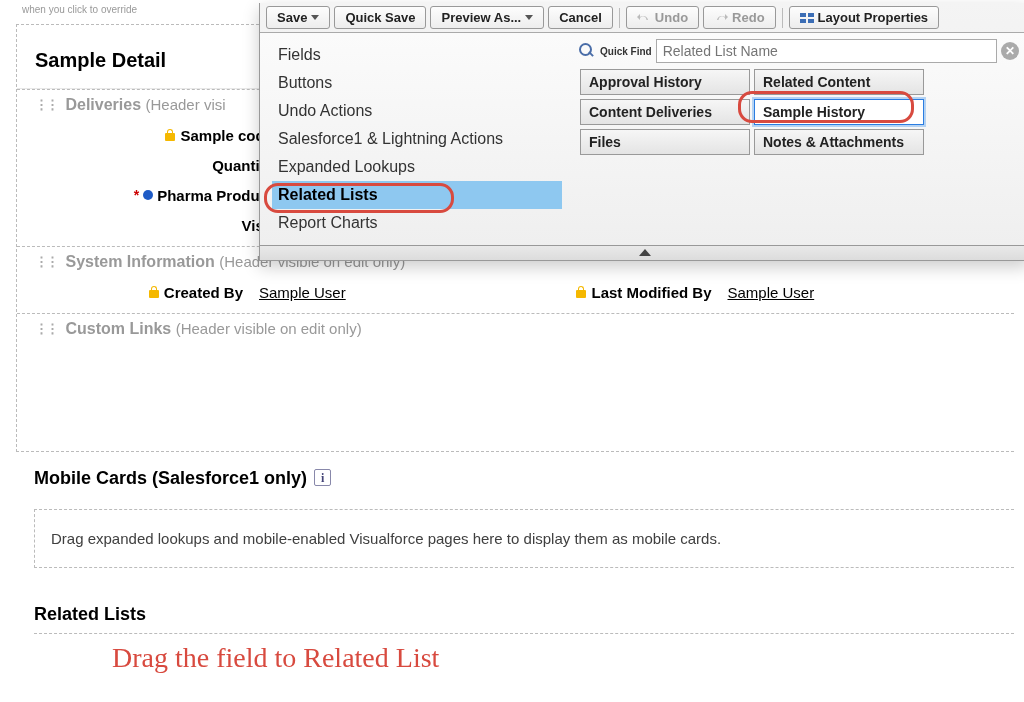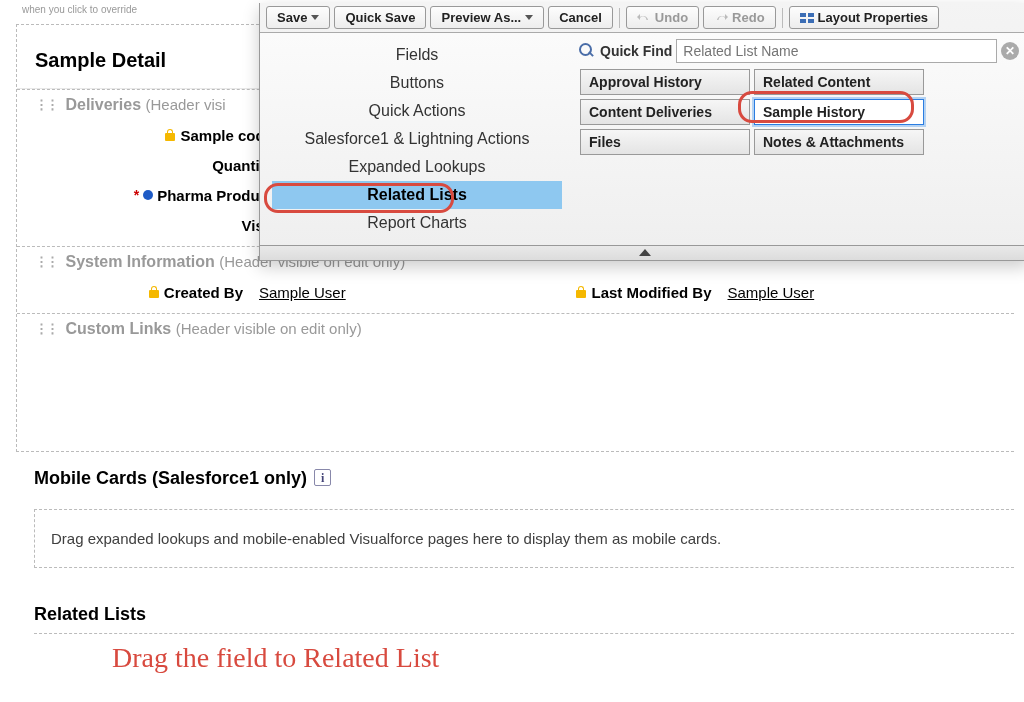--- a/index.html
+++ b/index.html
@@ -211,21 +211,20 @@
       linear-gradient(#3b6db5,#3b6db5) 8px 6px/6px 4px no-repeat;
   }
   .palette-body {
     display: flex;
     background: linear-gradient(#fbfbfb,#efefef);
     border-bottom: 1px solid #999;
   }
   .category-list {
     width: 310px;
     padding: 8px 8px 8px 12px;
-    text-align: center;
   }
   .category-item {
     font-size: 16px;
     color: #333;
     padding: 3px 6px;
     cursor: pointer;
     line-height: 22px;
   }
   .category-item.selected {
     background: #8ec8f0;
@@ -246,21 +245,21 @@
     width: 18px; height: 18px; position: relative;
   }
   .mag-icn:before {
     content:""; position:absolute; left:1px; top:1px;
     width:9px; height:9px; border:2px solid #4a6da8; border-radius:50%;
   }
   .mag-icn:after {
     content:""; position:absolute; left:10px; top:11px;
     width:6px; height:2px; background:#4a6da8; transform:rotate(45deg);
   }
-  .quickfind-label { font-weight: bold; font-size: 14px; }
+  .quickfind-label { font-weight: bold; font-size: 10px; }
   .quickfind-input {
     flex: 1;
     border: 1px solid #aaa;
     padding: 3px 6px;
     font-size: 14px;
     color: #888;
     background: #fff;
   }
   .clear-x {
     width: 18px; height: 18px; border-radius: 50%;
@@ -434,21 +433,21 @@
       <span class="btn">
         <span class="layout-grid-icn"></span>
         <span>Layout Properties</span>
       </span>
     </div>
 
     <div class="palette-body">
       <div class="category-list" id="cat-list">
           <div class="category-item">Fields</div>
           <div class="category-item">Buttons</div>
-          <div class="category-item">Quick Actions</div>
+          <div class="category-item">Undo Actions</div>
           <div class="category-item">Salesforce1 &amp; Lightning Actions</div>
           <div class="category-item">Expanded Lookups</div>
           <div class="category-item selected">Related Lists</div>
           <div class="category-item">Report Charts</div>
         </div>
       <div class="picker-col">
         <div class="quickfind-row">
           <span class="mag-icn"></span>
           <span class="quickfind-label">Quick Find</span>
           <input class="quickfind-input" placeholder="Related List Name" style="">

